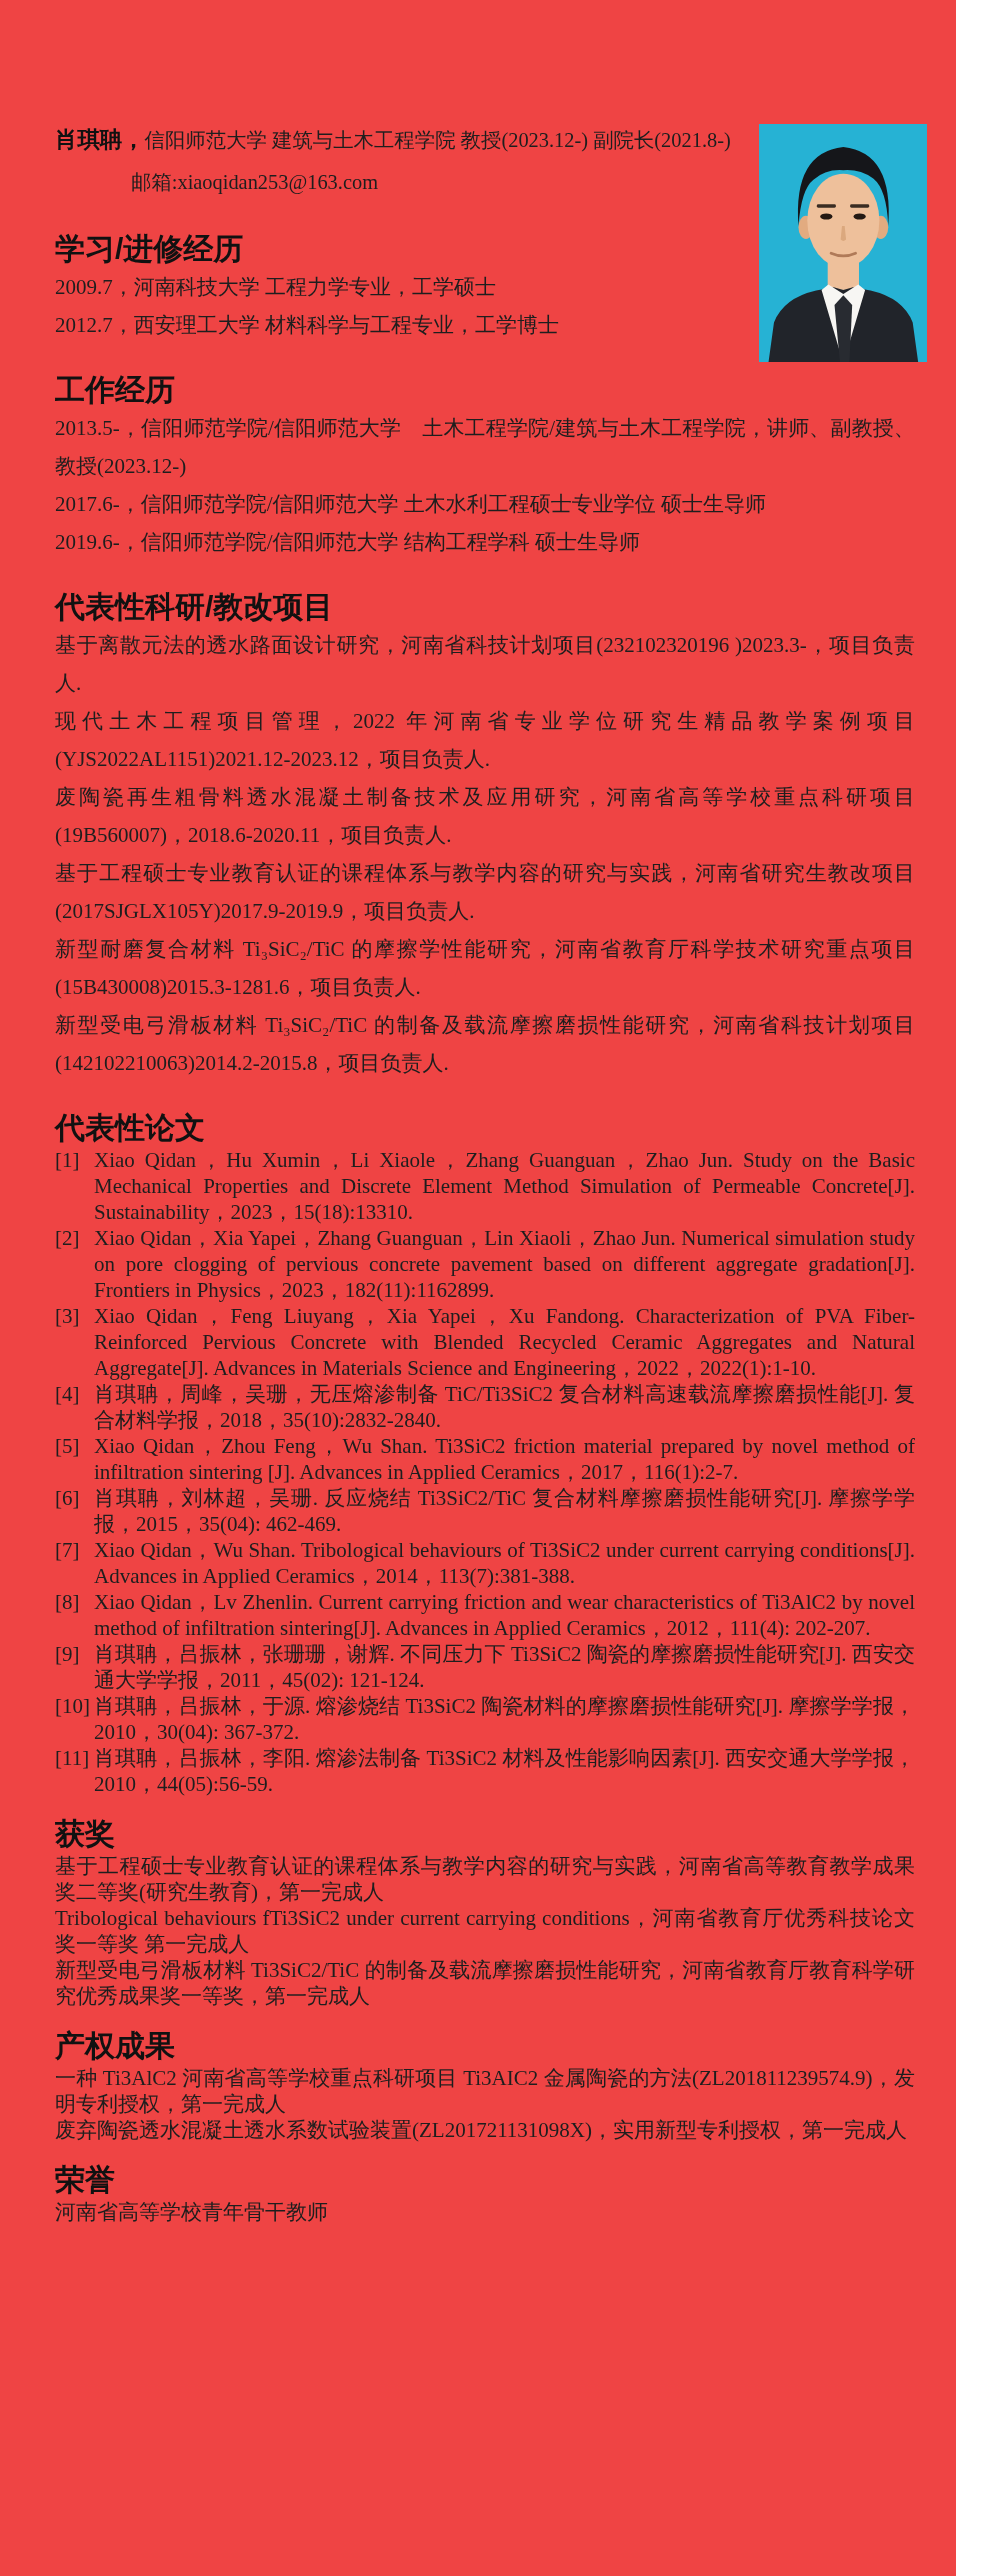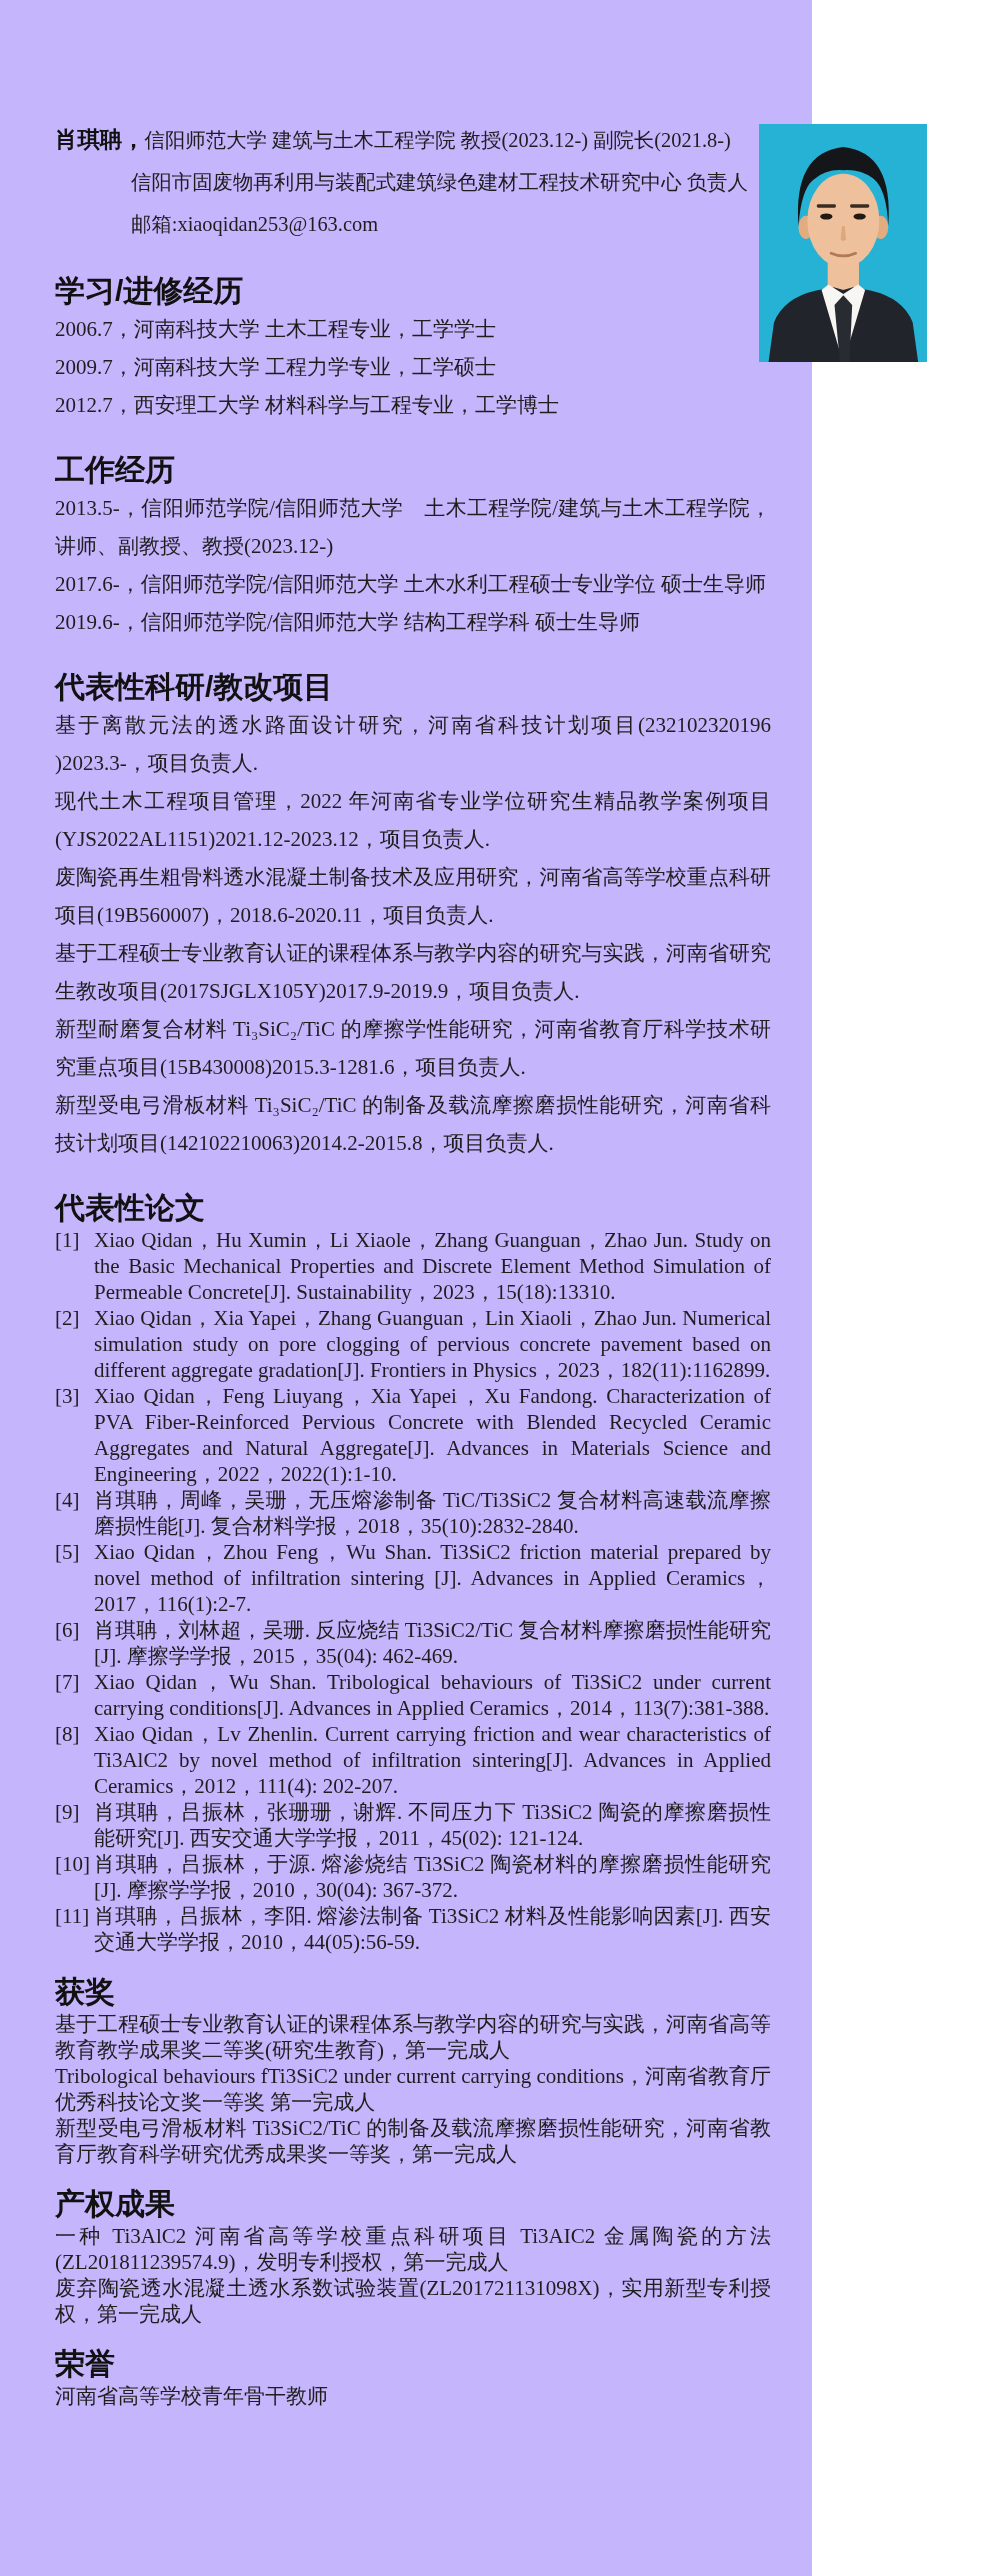--- a/index.html
+++ b/index.html
@@ -3,21 +3,21 @@
 <meta charset="utf-8">
 <style>
   html, body { margin: 0; padding: 0; background: #ffffff; }
   body {
     width: 984px;
     min-height: 2576px;
     color: #1e1e1e;
     font-family: "Liberation Serif", "DejaVu Serif", serif;
     position: relative;
   }
-  .page { position: relative; width: 812px; min-height: 2576px; background: #c4b5fd; }
+  .page { position: relative; width: 956px; min-height: 2576px; background: #ef4444; }
 
   .content { padding: 119px 41px 0 55px; }
 
   
   .header-block { width: 706px; }
   .hdr-line { font-size: 20.4px; line-height: 42px; white-space: nowrap; }
   .hdr-indent { padding-left: 76px; }
   .name {
     font-weight: bold;
     font-size: 22.4px;
@@ -95,27 +95,25 @@
       <ellipse cx="148" cy="136" rx="9" ry="4.5" fill="#241a14"></ellipse>
       <path d="M122 150 L120 170 Q124 174 128 170 L126 150 Z" fill="#dba87e"></path>
       <path d="M106 190 Q124 198 142 190" stroke="#b07a58" stroke-width="4" fill="none" stroke-linecap="round"></path>
     </svg>
   </div>
 
   <div class="content">
 
     <div class="header-block">
       <div class="hdr-line"><span class="name">肖琪聃</span><span class="name">，</span><span>信阳师范大学 建筑与土木工程学院 教授(2023.12-) 副院长(2021.8-)</span></div>
-      <div class="hdr-line hdr-indent">信阳市固废物再利用与装配式建筑绿色建材工程技术研究中心 负责人</div>
       <div class="hdr-line hdr-indent">邮箱:xiaoqidan253@163.com</div>
     </div>
 
     <section>
       <h2 class="sec-heading">学习/进修经历</h2>
-      <p class="para airy">2006.7，河南科技大学 土木工程专业，工学学士</p>
       <p class="para airy">2009.7，河南科技大学 工程力学专业，工学硕士</p>
       <p class="para airy">2012.7，西安理工大学 材料科学与工程专业，工学博士</p>
     </section>
 
     <section>
       <h2 class="sec-heading">工作经历</h2>
       <p class="para airy">2013.5-，信阳师范学院/信阳师范大学　土木工程学院/建筑与土木工程学院，讲师、副教授、教授(2023.12-)</p>
       <p class="para airy">2017.6-，信阳师范学院/信阳师范大学 土木水利工程硕士专业学位 硕士生导师</p>
       <p class="para airy">2019.6-，信阳师范学院/信阳师范大学 结构工程学科 硕士生导师</p>
     </section>

